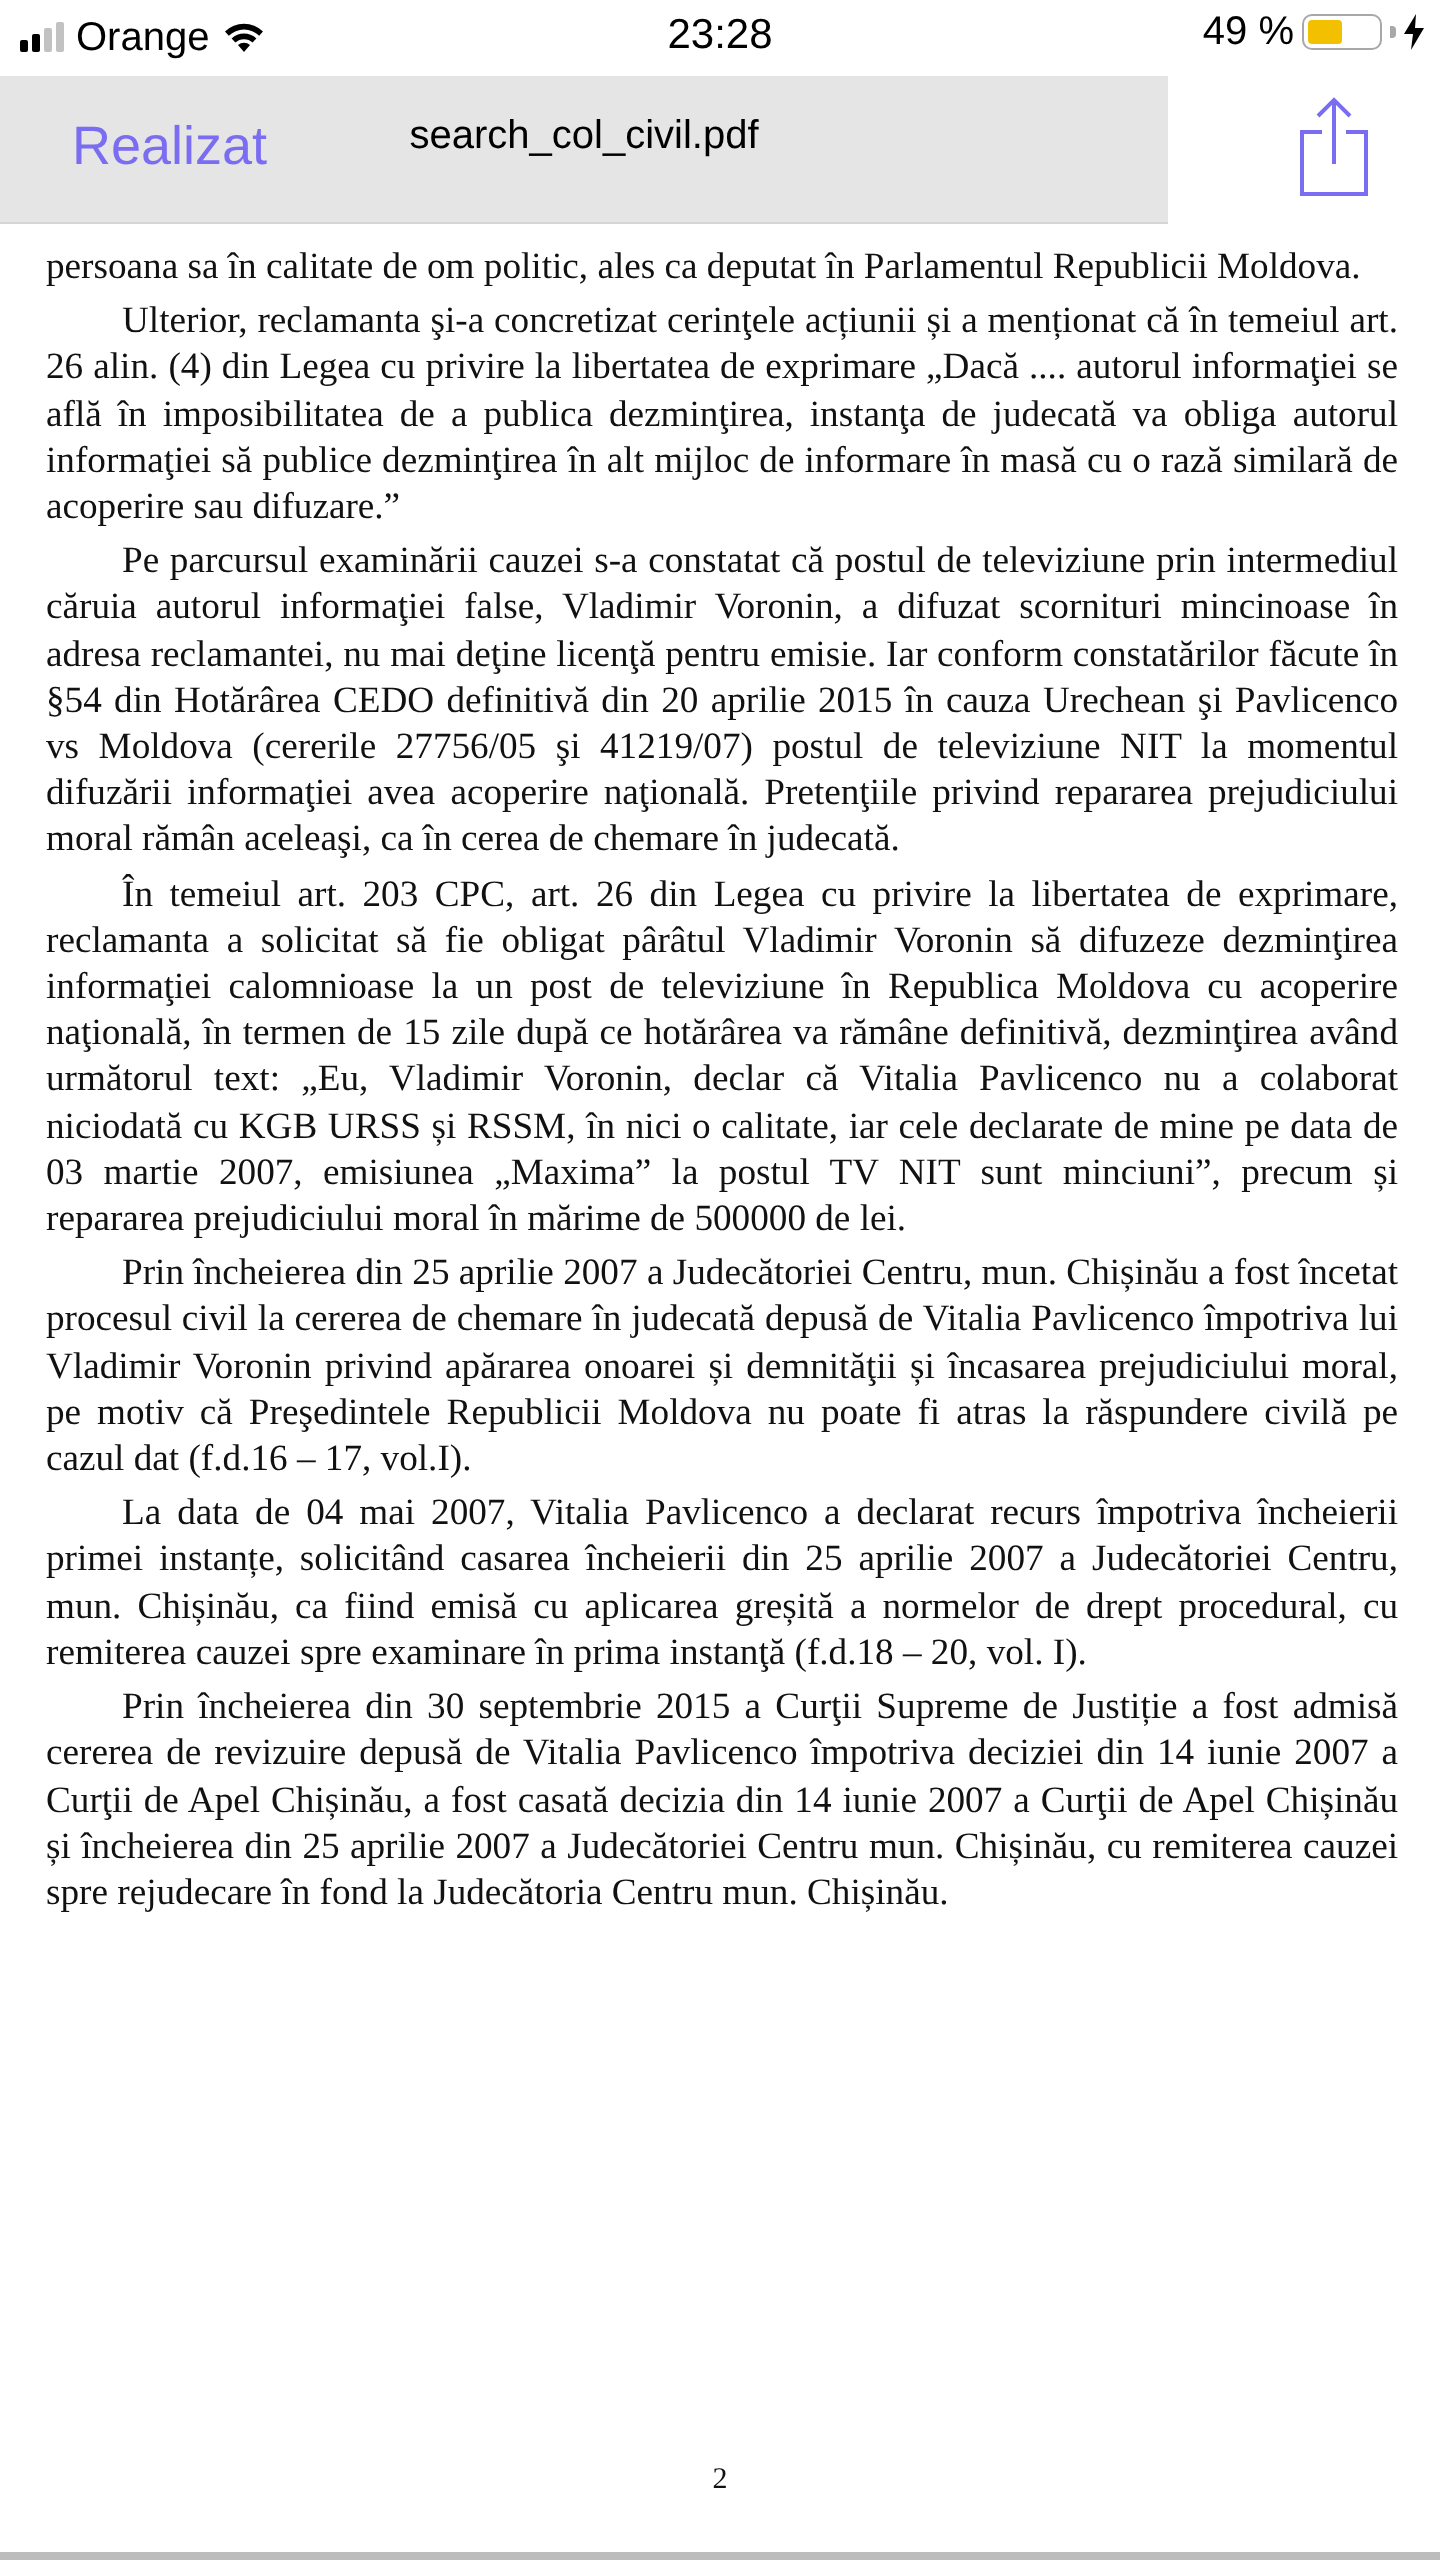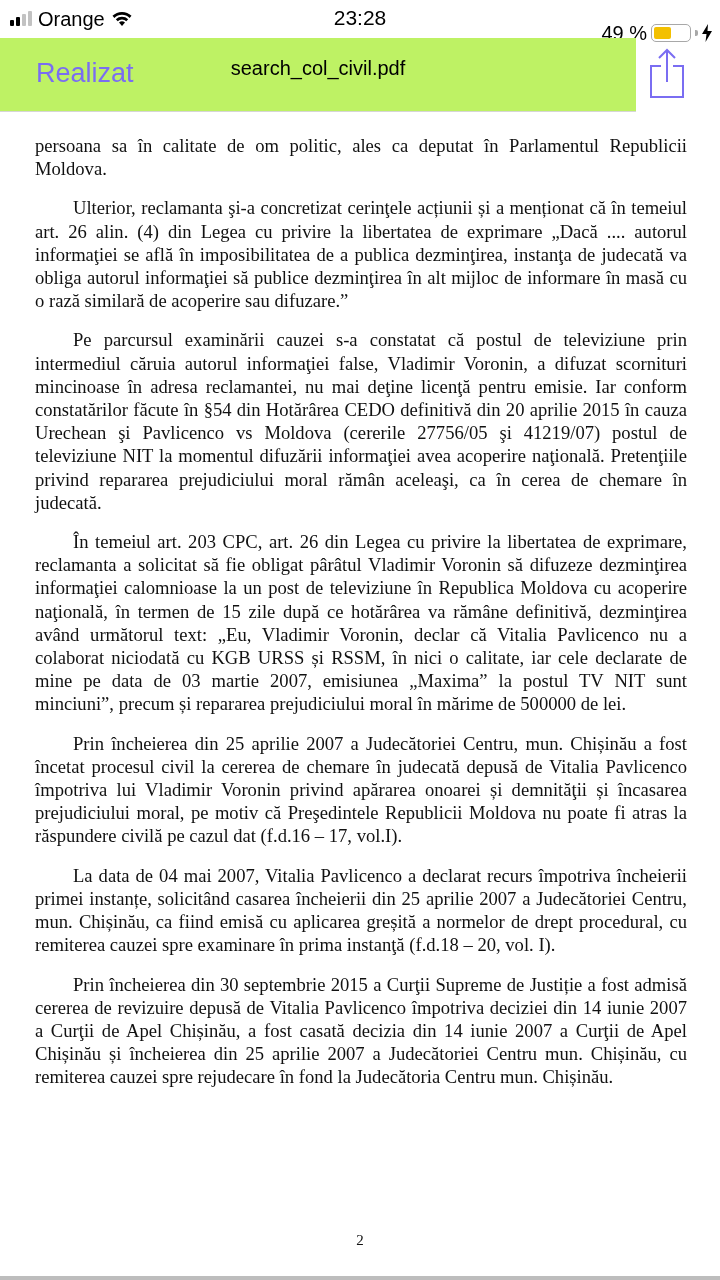--- a/index.html
+++ b/index.html
@@ -8,39 +8,39 @@
     font-family:"Liberation Sans", sans-serif; position:relative;
   }
   .status-bar {
     position:absolute; left:0; top:0; width:720px; height:38px;
     font-family:"Liberation Sans", sans-serif; font-size:20px; color:#000;
   }
   .sb-left { position:absolute; left:10px; top:6px; display:flex; align-items:center; gap:6px; height:26px; }
   .signal { display:flex; align-items:flex-end; gap:2px; height:14px; }
   .signal span { display:block; width:4px; border-radius:1px; }
   .sb-time { position:absolute; left:0; right:0; top:6px; text-align:center; font-size:21px; }
-  .sb-right { position:absolute; right:8px; top:20px; display:flex; align-items:center; gap:4px; height:26px; }
+  .sb-right { position:absolute; right:8px; top:3px; display:flex; align-items:center; gap:4px; height:26px; }
   .battery { width:40px; height:18px; border:1.5px solid #a8a8a8; border-radius:5px; box-sizing:border-box; position:relative; padding:2px; }
   .battery-fill { height:100%; background:#f3c000; border-radius:2px; }
   .battery-cap { width:3px; height:6px; background:#a8a8a8; border-radius:0 2px 2px 0; }
 
   .nav-bar {
-    position:absolute; left:0; top:38px; width:636px; height:73px;
-    border-bottom:1px solid #d6d6d6; background:#bef264;
+    position:absolute; left:0; top:38px; width:584px; height:73px;
+    border-bottom:1px solid #d6d6d6; background:#e5e5e5;
   }
   .nav-done { position:absolute; left:36px; top:20px; font-size:27px; color:#7a6df2; cursor:pointer; }
   .nav-title { position:absolute; left:0; right:0; top:19px; text-align:center; font-size:20px; color:#000; font-weight:normal; }
   .nav-share { position:absolute; left:648px; top:10px; width:40px; height:52px; cursor:pointer; }
 
   .doc {
     position:absolute; left:19px; top:118px; width:684px;
     font-family:"Liberation Serif", serif; font-size:18.6px; line-height:23.2px; color:#111;
     text-align:justify;
   }
-  .doc p { margin:16px; }
+  .doc p { margin:4px; }
   .doc p.indent { text-indent:38px; }
   .page-number {
     position:absolute; left:0; right:0; top:1232px; text-align:center;
     font-family:"Liberation Serif", serif; font-size:15px; color:#111;
   }
   .bottom-rule { position:absolute; left:0; top:1276px; width:720px; height:4px; background:#bdbdbd; }
 </style>
 </head>
 <body>
 

